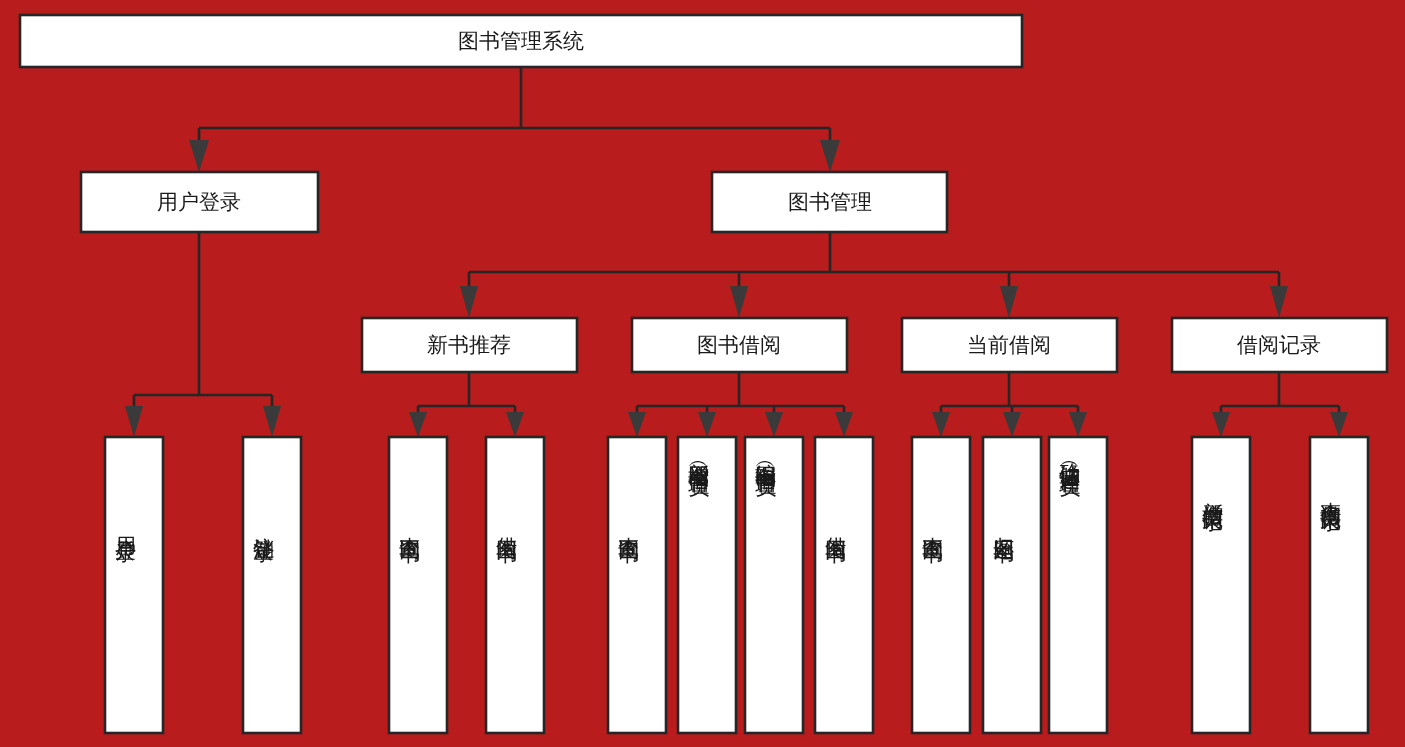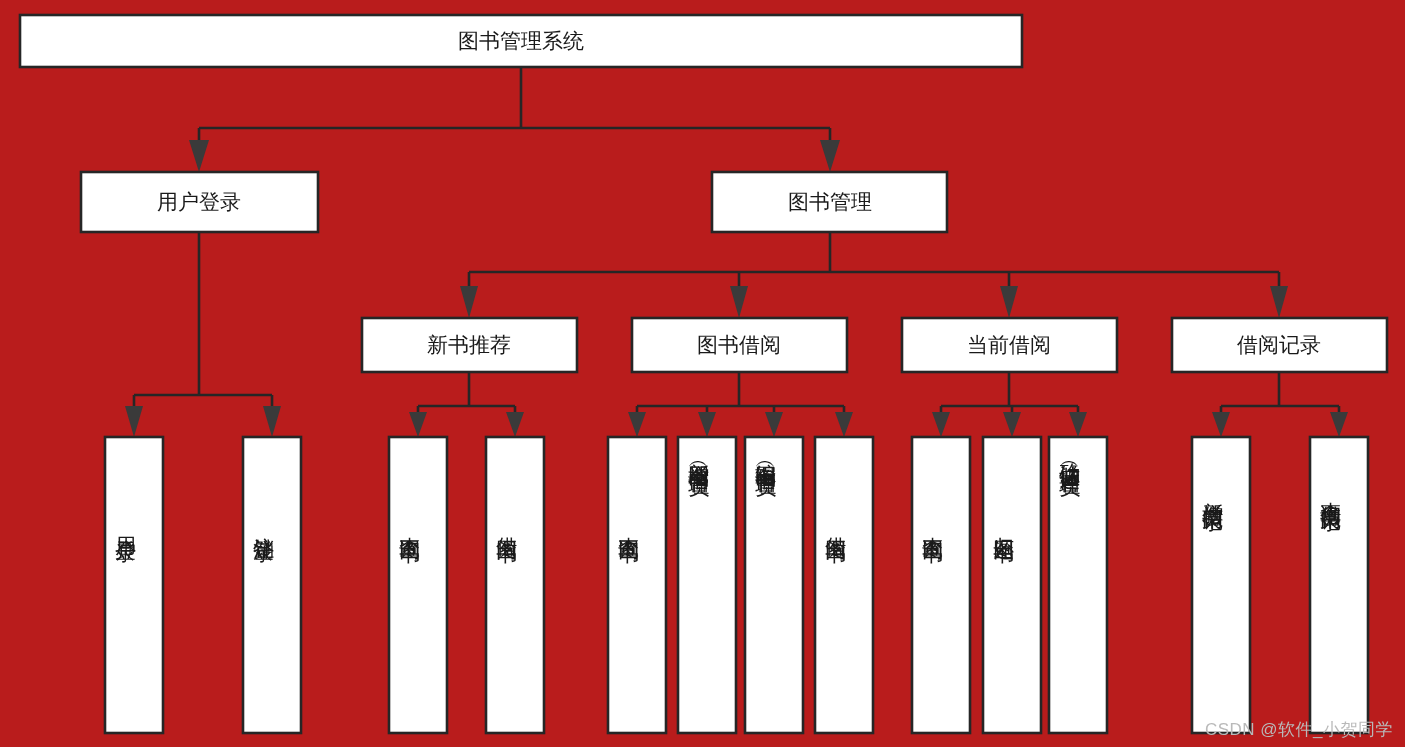--- a/index.html
+++ b/index.html
@@ -216,14 +216,13 @@
       <rect class="node-rect" x="1192" y="437" width="58" height="296"></rect>
       <text class="node-label-v" x="1221" y="485">新增借阅记录</text>
     </g>
     <g>
       <rect class="node-rect" x="1310" y="437" width="58" height="296"></rect>
       <text class="node-label-v" x="1339" y="485">查询借阅记录</text>
     </g>
 
   </svg>
 
-  <div class="watermark">CSDN @软件_小贺同学</div>
 </div>
 
 </body></html>

